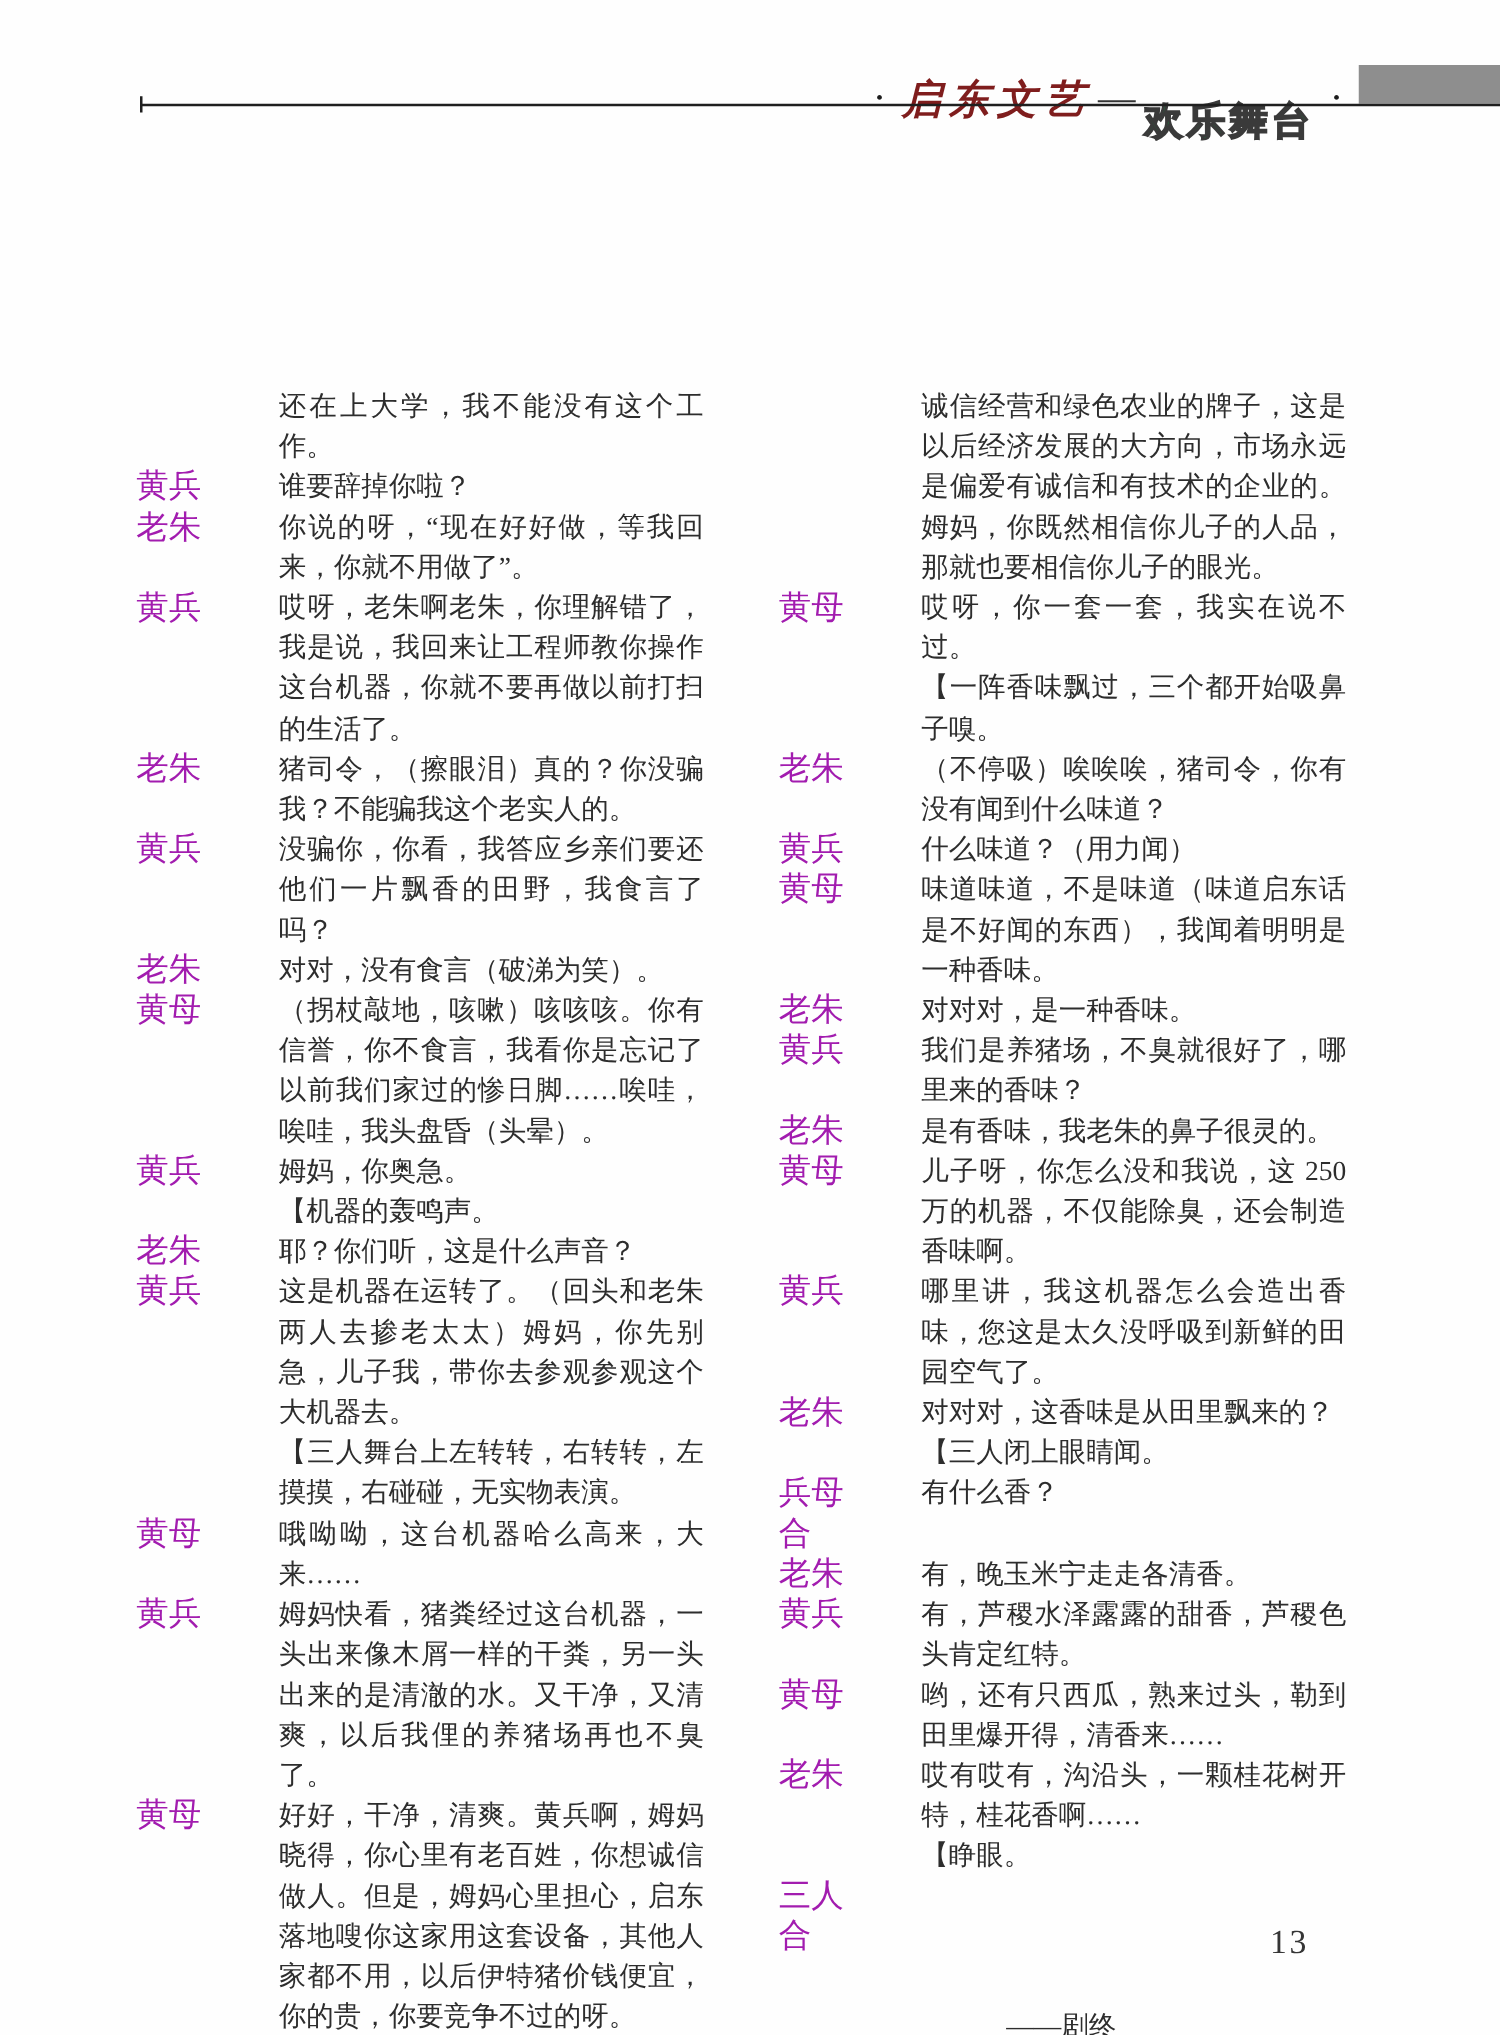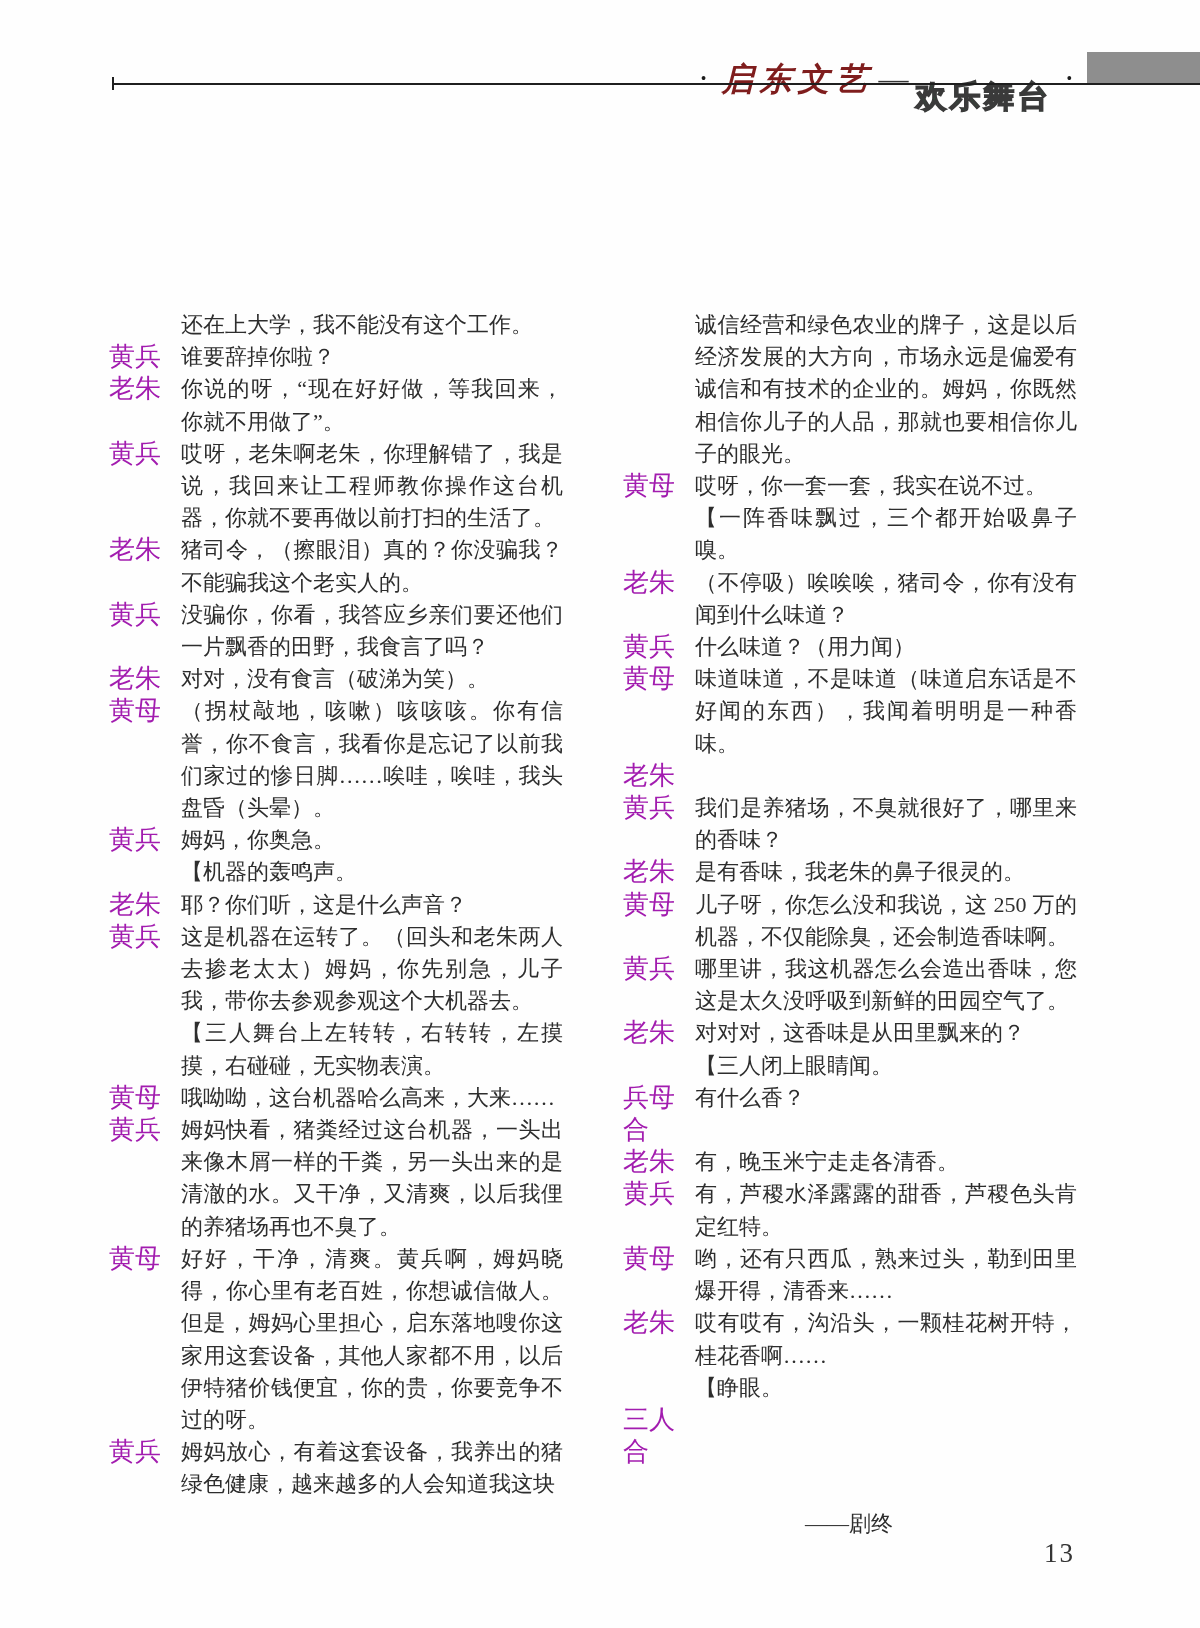--- a/index.html
+++ b/index.html
@@ -39,21 +39,21 @@
   .header-title .dash { font-size:30px; color:#333; margin:0 -8px 0 -10px; line-height:36px; }
   .header-title .section {
     font-size:31px; font-weight:700; letter-spacing:3px; line-height:36px;
     color:#15803d;margin-top:37px; -webkit-text-stroke:1.3px #3a3a3a;
   }
 
   
   .column { position:absolute; top:309px; width:454px; }
   .column-left  { left:109px; }
   .column-right { left:623px; }
-  .entry { display:flex; }
+  .entry { display:flex;gap:42px; }
   .spk {
     flex:0 0 72px;
     font-size:26px; line-height:32.2px;
     color:#a21caf;
   }
   .txt {
     flex:1;
     font-size:22px; line-height:32.2px;
     text-align:justify;
     color:#2d2d2d;
@@ -61,21 +61,21 @@
   .end-mark {
     margin-top:40px;
     font-size:22px; line-height:32.2px;
     text-align:center;
     padding-right:2px;
     color:#2d2d2d;
   }
 
   
   .page-number {
-    position:absolute; left:1044px; top:1538px;
+    position:absolute; left:1016px; top:1538px;
     font-size:27px; color:#353535; letter-spacing:2px;
   }
 </style>
 </head>
 <body>
 
 <div class="page">
 
   <div class="header-title">
     <span class="bullet">•</span>
@@ -182,20 +182,21 @@
         <div class="entry">
           <span class="spk">黄兵</span>
           <div class="txt">什么味道？（用力闻）</div>
         </div>
         <div class="entry">
           <span class="spk">黄母</span>
           <div class="txt">味道味道，不是味道（味道启东话是不好闻的东西），我闻着明明是一种香味。</div>
         </div>
         <div class="entry">
           <span class="spk">老朱</span>
+          <div class="txt">对对对，是一种香味。</div>
         </div>
         <div class="entry">
           <span class="spk">黄兵</span>
           <div class="txt">我们是养猪场，不臭就很好了，哪里来的香味？</div>
         </div>
         <div class="entry">
           <span class="spk">老朱</span>
           <div class="txt">是有香味，我老朱的鼻子很灵的。</div>
         </div>
         <div class="entry">

